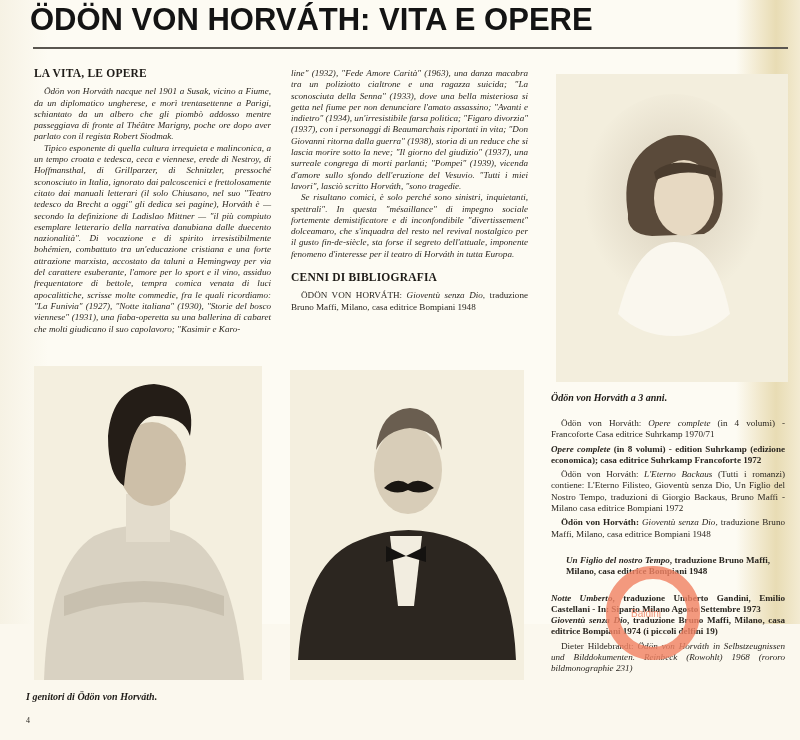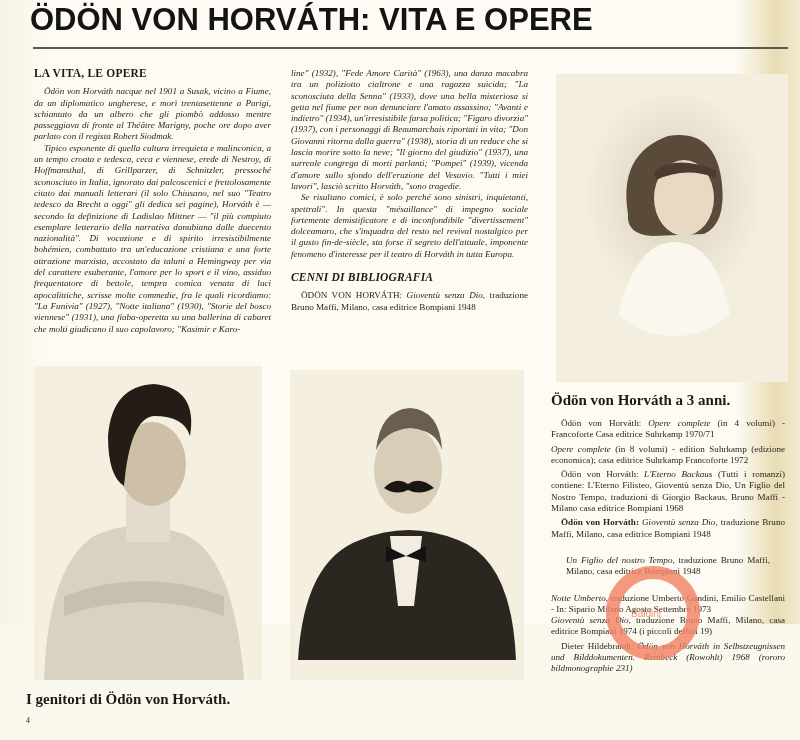--- a/index.html
+++ b/index.html
@@ -4,24 +4,24 @@
 <style>
   html,body{margin:0;padding:0;}
   body{width:800px;height:740px;overflow:hidden;background:#fbf8ee;font-family:"Liberation Serif",serif;color:#2a2620;position:relative;}
   .page{position:absolute;left:0;top:0;width:800px;height:624px;background:linear-gradient(90deg,#f6f2e4 0%,#fdfbf3 6%,#fdfbf3 92%,#f1e8cc 95%,#e8dcb4 97%,#f3ebd2 100%);}
   .title{position:absolute;left:30px;top:2px;font-family:"Liberation Sans",sans-serif;font-weight:bold;font-size:31px;letter-spacing:0px;color:#141414;white-space:nowrap;}
   .rule{position:absolute;left:33px;top:47px;width:755px;height:2px;background:#5a5650;}
   .col{position:absolute;font-size:9.1px;line-height:11.3px;text-align:justify;}
   .col p{margin:0;text-indent:10px;font-style:italic;}
   .h{font-weight:bold;font-size:11.5px;font-style:normal;margin:0 0 7px 0;letter-spacing:0.2px;color:#1e1b17;}
   .bib p{font-style:normal;text-indent:10px;margin:0 0 3px 0;font-size:9.1px;line-height:11.3px;}
-  .bib p.nid{text-indent:0;}
+  .bib p.nid{text-indent:0;font-weight:bold;}
   .bib i{font-style:italic;}
   .photo{position:absolute;background:#f4efdf;overflow:hidden;}
-  .caption{position:absolute;font-weight:bold;font-size:15px;color:#1e1b17;white-space:nowrap;}
+  .caption{position:absolute;font-weight:bold;font-size:10px;color:#1e1b17;white-space:nowrap;font-style:italic;}
   .pagenum{position:absolute;left:26px;top:716px;font-size:8px;}
   .stamp{position:absolute;left:606px;top:566px;width:94px;height:94px;border-radius:50%;border:13px solid rgba(240,130,100,0.82);box-sizing:border-box;}
   .stamp-text{position:absolute;left:631px;top:608px;font-family:"Liberation Sans",sans-serif;font-size:10px;color:rgba(240,130,100,0.85);}
 </style>
 </head>
 <body>
 
 <div class="page">
 
   <div class="title">ÖDÖN VON HORVÁTH: VITA E OPERE</div>
@@ -29,21 +29,21 @@
 
   <div class="col" style="left:34px;top:68px;width:237px;">
     <div class="h">LA VITA, LE OPERE</div>
     <p>Ödön von Horváth nacque nel 1901 a Susak, vicino a Fiume, da un diplomatico ungherese, e morì trentasettenne a Parigi, schiantato da un albero che gli piombò addosso mentre passeggiava di fronte al Théâtre Marigny, poche ore dopo aver parlato con il regista Robert Siodmak.</p>
     <p>Tipico esponente di quella cultura irrequieta e malinconica, a un tempo croata e tedesca, ceca e viennese, erede di Nestroy, di Hoffmansthal, di Grillparzer, di Schnitzler, pressoché sconosciuto in Italia, ignorato dai palcoscenici e frettolosamente citato dai manuali letterari (il solo Chiusano, nel suo "Teatro tedesco da Brecht a oggi" gli dedica sei pagine), Horváth è — secondo la definizione di Ladislao Mittner — "il più compiuto esemplare letterario della narrativa danubiana dalle duecento nazionalità". Di vocazione e di spirito irresistibilmente bohémien, combattuto tra un'educazione cristiana e una forte attrazione marxista, accostato da taluni a Hemingway per via del carattere esuberante, l'amore per lo sport e il vino, assiduo frequentatore di bettole, tempra comica venata di luci apocalittiche, scrisse molte commedie, fra le quali ricordiamo: "La Funivia" (1927), "Notte italiana" (1930), "Storie del bosco viennese" (1931), una fiaba-operetta su una ballerina di cabaret che molti giudicano il suo capolavoro; "Kasimir e Karo-</p>
   </div>
 
   <div class="col" style="left:291px;top:68px;width:237px;">
     <p style="text-indent:0">line" (1932), "Fede Amore Carità" (1963), una danza macabra tra un poliziotto cialtrone e una ragazza suicida; "La sconosciuta della Senna" (1933), dove una bella misteriosa si getta nel fiume per non denunciare l'amato assassino; "Avanti e indietro" (1934), un'irresistibile farsa politica; "Figaro divorzia" (1937), con i personaggi di Beaumarchais riportati in vita; "Don Giovanni ritorna dalla guerra" (1938), storia di un reduce che si lascia morire sotto la neve; "Il giorno del giudizio" (1937), una surreale congrega di morti parlanti; "Pompei" (1939), vicenda d'amore sullo sfondo dell'eruzione del Vesuvio. "Tutti i miei lavori", lasciò scritto Horváth, "sono tragedie.</p>
     <p>Se risultano comici, è solo perché sono sinistri, inquietanti, spettrali". In questa "mésaillance" di impegno sociale fortemente demistificatore e di inconfondibile "divertissement" dolceamaro, che s'inquadra del resto nel revival nostalgico per il gusto fin-de-siècle, sta forse il segreto dell'attuale, imponente fenomeno d'interesse per il teatro di Horváth in tutta Europa.</p>
-    <div class="h" style="margin-top:12px;font-style:italic;">CENNI DI BIBLIOGRAFIA</div>
+    <div class="h" style="margin-top:12px;">CENNI DI BIBLIOGRAFIA</div>
     <div class="bib">
       <p><span>ÖDÖN VON HORVÁTH: </span><i>Gioventù senza Dio</i><span>, traduzione Bruno Maffi, Milano, casa editrice Bompiani 1948</span></p>
     </div>
   </div>
 
   <div class="photo" style="left:556px;top:74px;width:232px;height:308px;background:#f3eedd;">
     <svg width="232" height="308" viewBox="0 0 232 308">
       <defs>
         <radialGradient id="vig1" cx="50%" cy="42%" r="45%">
           <stop offset="0%" stop-color="#d8cfbb"></stop>
@@ -57,21 +57,21 @@
       <path d="M72 140 Q62 80 112 62 Q160 54 166 110 Q170 150 148 160 L96 162 Q70 160 72 140Z" fill="#5a4a3a"></path>
       <ellipse cx="128" cy="124" rx="30" ry="38" fill="#e7d9c2"></ellipse>
       <path d="M98 98 Q118 80 160 96 L160 104 Q130 92 100 106Z" fill="#4a3c2e"></path>
     </svg>
   </div>
   <div class="caption" style="left:551px;top:392px;">Ödön von Horváth a 3 anni.</div>
 
   <div class="col bib" style="left:551px;top:418px;width:234px;">
     <p><span>Ödön von Horváth: </span><i>Opere complete</i><span> (in 4 volumi) - Francoforte Casa editrice Suhrkamp 1970/71</span></p>
     <p class="nid"><i>Opere complete</i><span> (in 8 volumi) - edition Suhrkamp (edizione economica); casa editrice Suhrkamp Francoforte 1972</span></p>
-    <p><span>Ödön von Horváth: </span><i>L'Eterno Backaus</i><span> (Tutti i romanzi) contiene: L'Eterno Filisteo, Gioventù senza Dio, Un Figlio del Nostro Tempo, traduzioni di Giorgio Backaus, Bruno Maffi - Milano casa editrice Bompiani 1968</span></p>
+    <p><span>Ödön von Horváth: </span><i>L'Eterno Backaus</i><span> (Tutti i romanzi) contiene: L'Eterno Filisteo, Gioventù senza Dio, Un Figlio del Nostro Tempo, traduzioni di Giorgio Backaus, Bruno Maffi - Milano casa editrice Bompiani 1972</span></p>
     <p><b>Ödön von Horváth: </b><i>Gioventù senza Dio</i><span>, traduzione Bruno Maffi, Milano, casa editrice Bompiani 1948</span></p>
     <p class="nid" style="margin:15px"><i>Un Figlio del nostro Tempo</i><span>, traduzione Bruno Maffi, Milano, casa editrice Bompiani 1948</span></p>
     <p class="nid" style="margin:0"><i>Notte Umberto</i><span>, traduzione Umberto Gandini, Emilio Castellani - In: Sipario Milano Agosto Settembre 1973</span></p>
     <p class="nid"><i>Gioventù senza Dio</i><span>, traduzione Bruno Maffi, Milano, casa editrice Bompiani 1974 (i piccoli delfini 19)</span></p>
     <p><span>Dieter Hildebrandt: </span><i>Ödön von Horváth in Selbstzeugnissen und Bilddokumenten. Reinbeck (Rowohlt) 1968 (rororo bildmonographie 231)</i></p>
   </div>
 
   <div class="photo" style="left:34px;top:366px;width:228px;height:314px;">
     <svg width="228" height="314" viewBox="0 0 228 314">
       <rect width="228" height="314" fill="#f4efdf"></rect>

